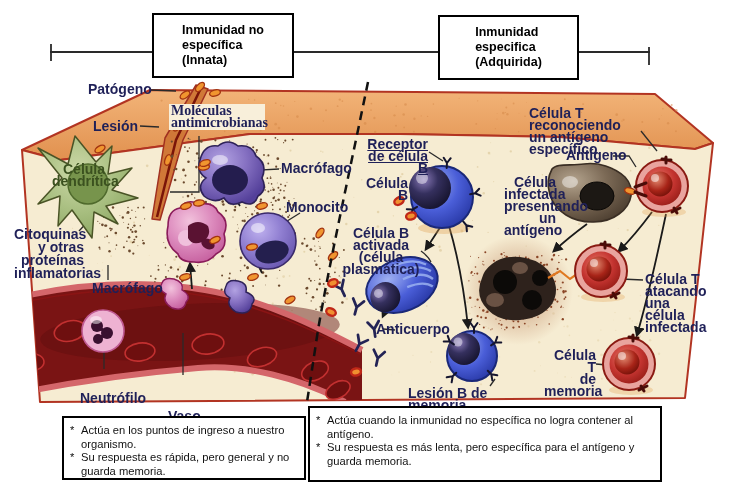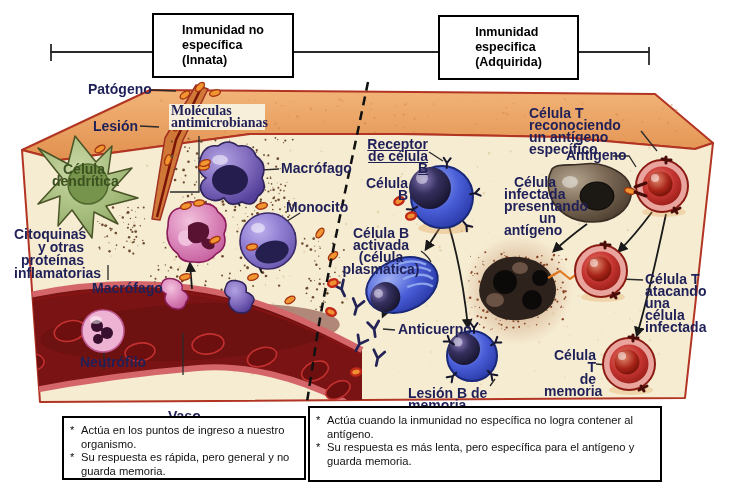--- a/index.html
+++ b/index.html
@@ -1294,28 +1294,28 @@
 antimicrobianas</div>
 <div class="lbl" style="left:281px;top:162px;width:70px;">Macrófago</div>
 <div class="lbl" style="left:286px;top:201px;width:60px;">Monocito</div>
 <div class="lbl ct green" style="left:52px;top:163px;width:64px;">Célula
 dendrítica</div>
 <div class="lbl rt" style="left:14px;top:228px;width:70px;line-height:13px;">Citoquinas
 y otras
 proteínas
 inflamatorias</div>
 <div class="lbl" style="left:92px;top:282px;width:64px;">Macrófago</div>
-<div class="lbl" style="left:80px;top:356px;width:70px;">Neutrófilo</div>
+<div class="lbl" style="left:80px;top:392px;width:70px;">Neutrófilo</div>
 <div class="lbl" style="left:168px;top:377px;width:100px;margin-top:33px;">Vaso sanguíneo</div>
 <div class="lbl rt" style="left:362px;top:138px;width:66px;text-decoration:underline;">Receptor
 de célula B</div>
 <div class="lbl rt" style="left:362px;top:177px;width:46px;">Célula B</div>
 <div class="lbl ct" style="left:330px;top:227px;width:102px;">Célula B activada
 (célula plasmática)</div>
-<div class="lbl" style="left:398px;top:323px;width:70px;text-align:center;">Anticuerpo</div>
+<div class="lbl" style="left:376px;top:323px;width:70px;text-align:center;">Anticuerpo</div>
 <div class="lbl" style="left:408px;top:387px;width:120px;">Lesión B de memoria</div>
 <div class="lbl rt" style="left:504px;top:176px;width:52px;">Célula
 infectada
 presentando
 un antígeno</div>
 <div class="lbl" style="left:566px;top:149px;width:48px;">Antígeno</div>
 <div class="lbl" style="left:529px;top:107px;width:118px;">Célula T reconociendo
 un antígeno específico</div>
 <div class="lbl" style="left:645px;top:273px;width:60px;">Célula T
 atacando

